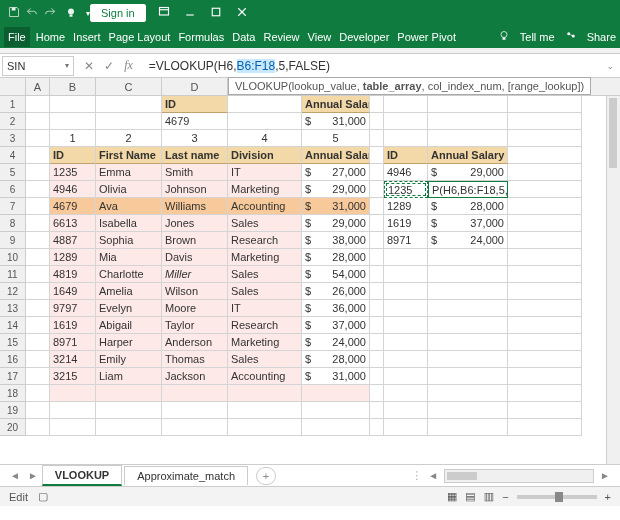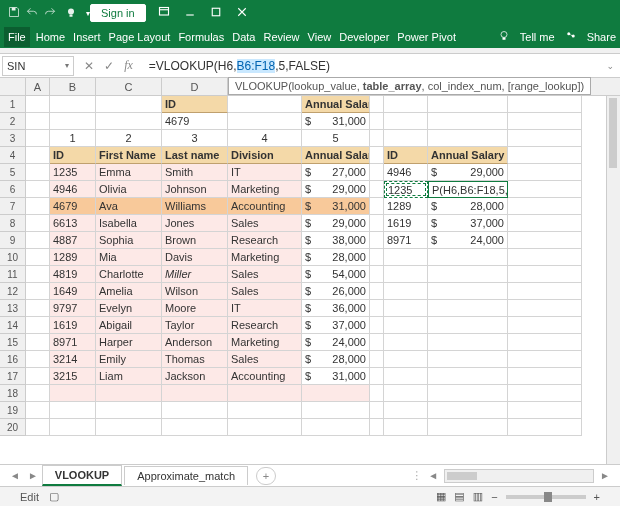--- a/index.html
+++ b/index.html
@@ -45,21 +45,21 @@
 .marq{border:1px dashed #0f7b3f;outline:1px dashed #0f7b3f;outline-offset:-3px}
 .active-cell{border:1px solid #0f7b3f !important;background:#fff}
 .sheet-tabs{height:22px;background:#fff;border-top:1px solid #ccc;display:flex;align-items:center;padding:0 6px}
 .nav-arr{color:#888;font-size:10px;padding:0 4px}
 .stab{padding:3px 12px;border:1px solid #ccc;border-bottom:none;margin-right:2px;font-size:11px;background:#fff}
 .stab.active{border-bottom:2px solid #0f7b3f;font-weight:600}
 .plus-tab{width:20px;height:18px;border:1px solid #ccc;border-radius:9px;text-align:center;line-height:16px;color:#888;margin-left:6px}
 .scroll-area{margin-left:auto;display:flex;align-items:center;gap:2px}
 .hscroll{width:150px;height:14px;background:#f0f0f0;border:1px solid #ccc;position:relative}
 .hscroll::before{content:"";position:absolute;left:2px;top:2px;width:30px;height:8px;background:#ccc}
-.status{height:20px;background:#f3f3f3;border-top:1px solid #ccc;display:flex;align-items:center;padding:0 20px;font-size:11px;color:#555}
+.status{height:20px;background:#f3f3f3;border-top:1px solid #ccc;display:flex;align-items:center;padding:0 9px;font-size:11px;color:#555}
 .status-right{margin-left:auto;display:flex;align-items:center;gap:8px}
 .zoom-slider{width:80px;height:4px;background:#ccc;position:relative}
 .zoom-slider::before{content:"";position:absolute;left:38px;top:-3px;width:8px;height:10px;background:#888}
 .vscroll{position:absolute;right:0;top:18px;width:14px;bottom:0;background:#f0f0f0;border-left:1px solid #ccc}
 .vscroll::before{content:"";position:absolute;top:2px;left:2px;width:8px;height:70px;background:#ccc}
 </style>
 </head>
 <body>
 
 <div class="titlebar">

